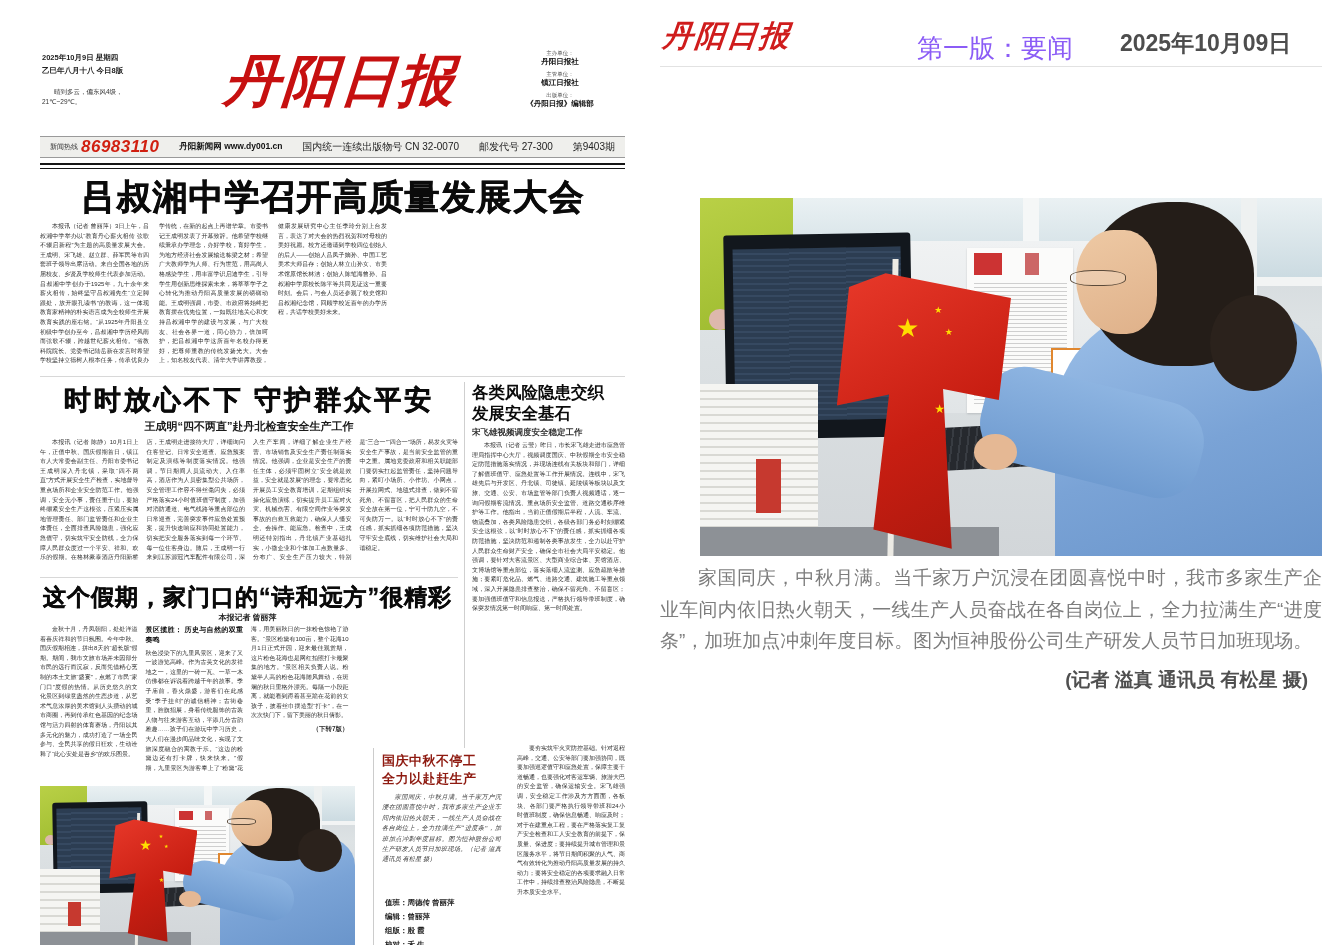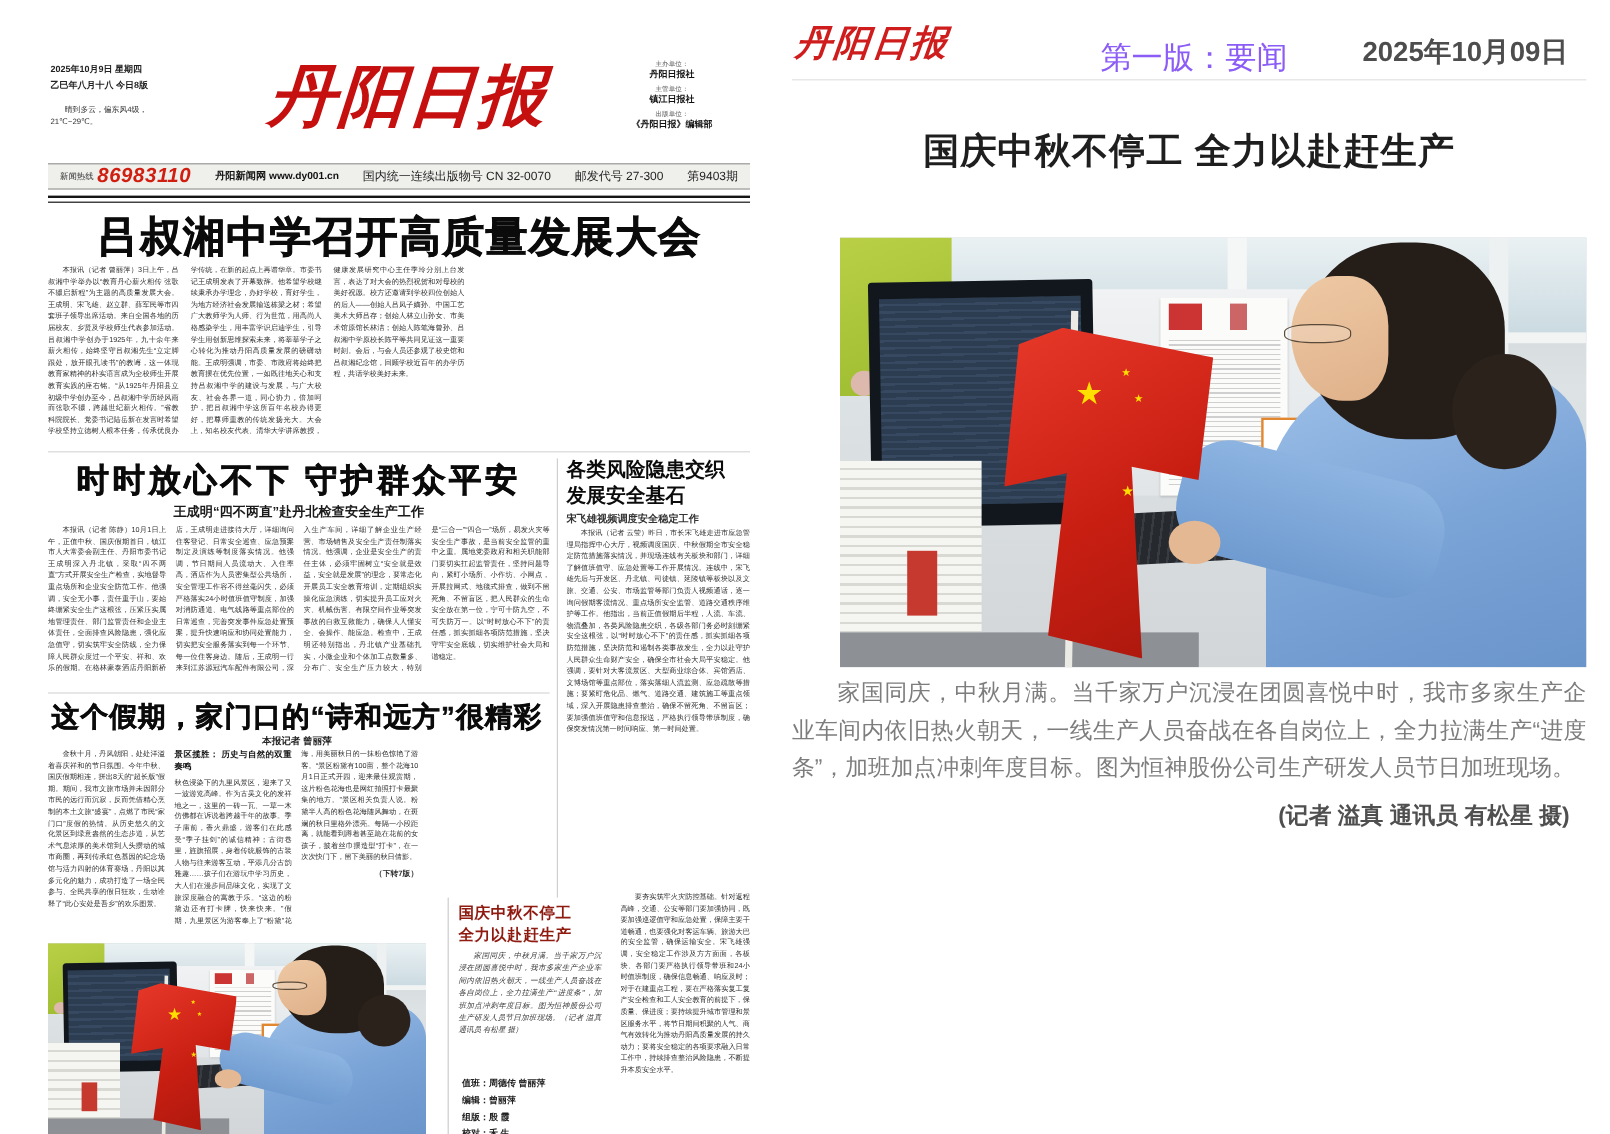--- a/index.html
+++ b/index.html
@@ -58,21 +58,21 @@
   .boxart .t{font-size:13px;font-weight:900;color:#8e1a10;line-height:1.35;letter-spacing:.5px;}
   .boxart .b{margin-top:5px;font-size:6.3px;line-height:1.65;color:#3a3a3a;text-align:justify;text-indent:2em;
              font-style:italic;font-family:"Liberation Serif","DejaVu Serif",serif;}
   .credits{left:345px;top:866px;width:110px;}
   .credits div{font-size:7.5px;font-weight:600;color:#222;line-height:1.85;}
 
   
   .r-logo{left:663px;top:16px;font-size:30px;font-weight:900;font-style:italic;color:#cf1c1c;
           letter-spacing:2px;font-family:"DejaVu Serif","Liberation Serif",serif;transform:skewX(-6deg);}
   .r-edition{left:890px;top:31px;width:210px;text-align:center;font-size:26px;color:#8b5cf6;}
-  .r-date{left:1120px;top:28px;width:202px;text-align:center;font-size:23px;font-weight:700;color:#4d4d4d;}
+  .r-date{left:1120px;top:28px;width:202px;text-align:left;font-size:23px;font-weight:700;color:#4d4d4d;}
   .r-div{left:660px;top:66px;width:662px;border-top:1px solid #e2e2e2;}
   .r-title{left:660px;top:106px;width:662px;text-align:center;font-size:30px;font-weight:600;color:#1e1e1e;letter-spacing:1px;}
   .photo-big{left:700px;top:198px;width:622px;height:358px;}
   .r-text{left:660px;top:562px;width:662px;}
   .r-body{font-size:19px;line-height:1.66;color:#7d7d7d;text-align:justify;text-indent:2em;}
   .r-byline{margin-top:10px;padding-right:14px;text-align:right;font-size:19px;font-weight:700;color:#4f4f4f;}
 
   
   .scene{position:absolute;overflow:hidden;background:linear-gradient(180deg,#ccd3d7 0%,#dde2e4 35%,#d2d6d9 100%);}
   .scene>div{position:absolute;}
@@ -224,21 +224,20 @@
       <div>组版：殷  霞</div>
       <div>校对：禾  生</div>
     </div>
   </div>
 
   <div class="abs r-logo">丹阳日报</div>
   <div class="abs r-edition">第一版：要闻</div>
   <div class="abs r-date">2025年10月09日</div>
   <div class="abs r-div"></div>
 
-  <div class="abs r-title">国庆中秋不停工 全力以赴赶生产</div>
   <div class="abs scene photo-big">
   <div class="sc-window"></div>
   <div class="sc-winbar-v1"></div>
   <div class="sc-winbar-v2"></div>
   <div class="sc-winbar-h"></div>
   <div class="sc-green"></div>
   <div class="sc-pink"></div>
   <div class="sc-partition"></div>
   <div class="sc-poster"></div>
   <div class="sc-poster-head"></div>

